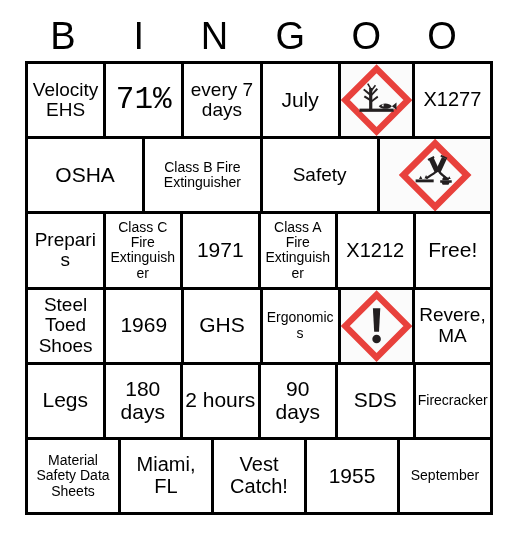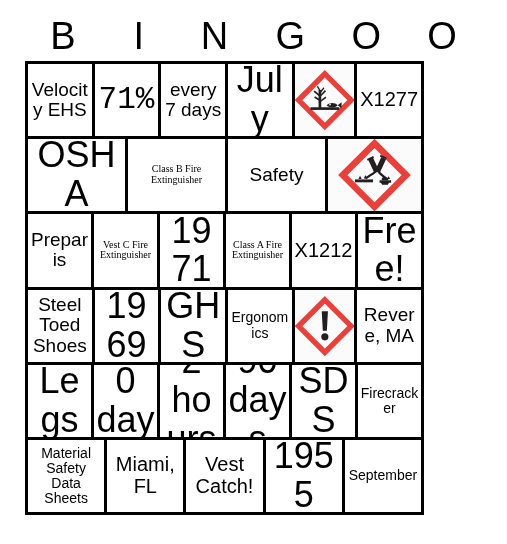--- a/index.html
+++ b/index.html
@@ -41,21 +41,21 @@
     font-weight: 400;
     letter-spacing: 0px;
     color: #000;
   }
 
   
   #grid {
     position: absolute;
     left: 25px;
     top: 61px;
-    width: 399px;
+    width: 468px;
     height: 454px;
     box-sizing: border-box;
     border-top: 3px solid #000;
     border-left: 3px solid #000;
     display: flex;
     flex-direction: column;
   }
   .row {
     flex: 1 1 0;
     display: flex;
@@ -77,25 +77,25 @@
   }
   .cell .txt {
     display: block;
     width: 100%;
     line-height: 1.08;
     word-wrap: break-word;
   }
 
   
   .sz-xxl .txt { font-size: 31px; font-family: Liberation Mono, monospace; }
-  .sz-xl  .txt { font-size: 36px; }
+  .sz-xl  .txt { font-size: 21px; }
   .sz-lg  .txt { font-size: 20px; }
   .sz-md  .txt { font-size: 19px; }
   .sz-sm  .txt { font-size: 14px; }
-  .sz-xs  .txt { font-size: 10px; font-family: Liberation Serif, serif; }
+  .sz-xs  .txt { font-size: 14px; }
 
   
   .cell.pictogram {
     background: #fbfbfb;
     padding: 0;
   }
   .ghs {
     width: 100%;
     height: 100%;
     display: block;
@@ -183,21 +183,21 @@
               <path d="M69.5 51.5 l2.2 4 h-4.4 Z"></path>
             </g>
           </svg>
         </div>
       </div>
       <div class="row">
         <div class="cell sz-md">
           <span class="txt">Preparis</span>
         </div>
         <div class="cell sz-xs">
-          <span class="txt">Vest C Fire Extinguisher</span>
+          <span class="txt">Class C Fire Extinguisher</span>
         </div>
         <div class="cell sz-xl">
           <span class="txt">1971</span>
         </div>
         <div class="cell sz-xs">
           <span class="txt">Class A Fire Extinguisher</span>
         </div>
         <div class="cell sz-lg">
           <span class="txt">X1212</span>
         </div>

